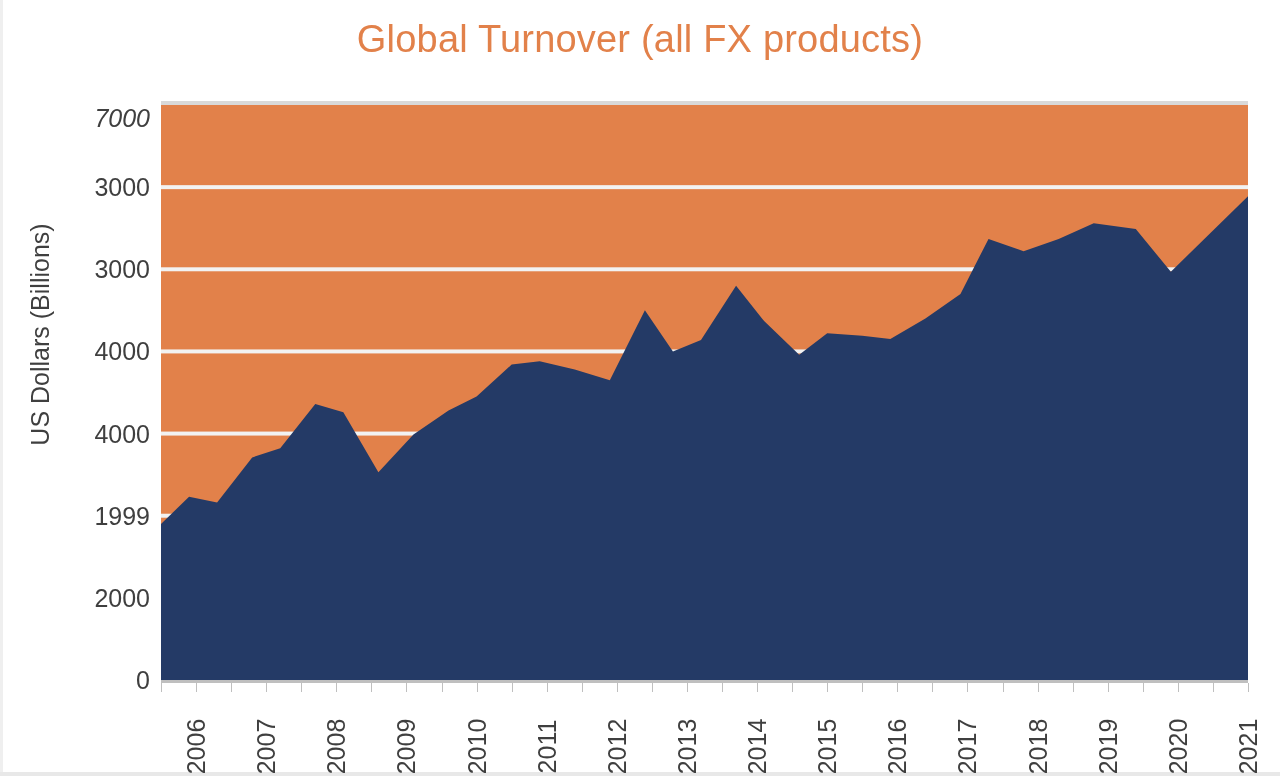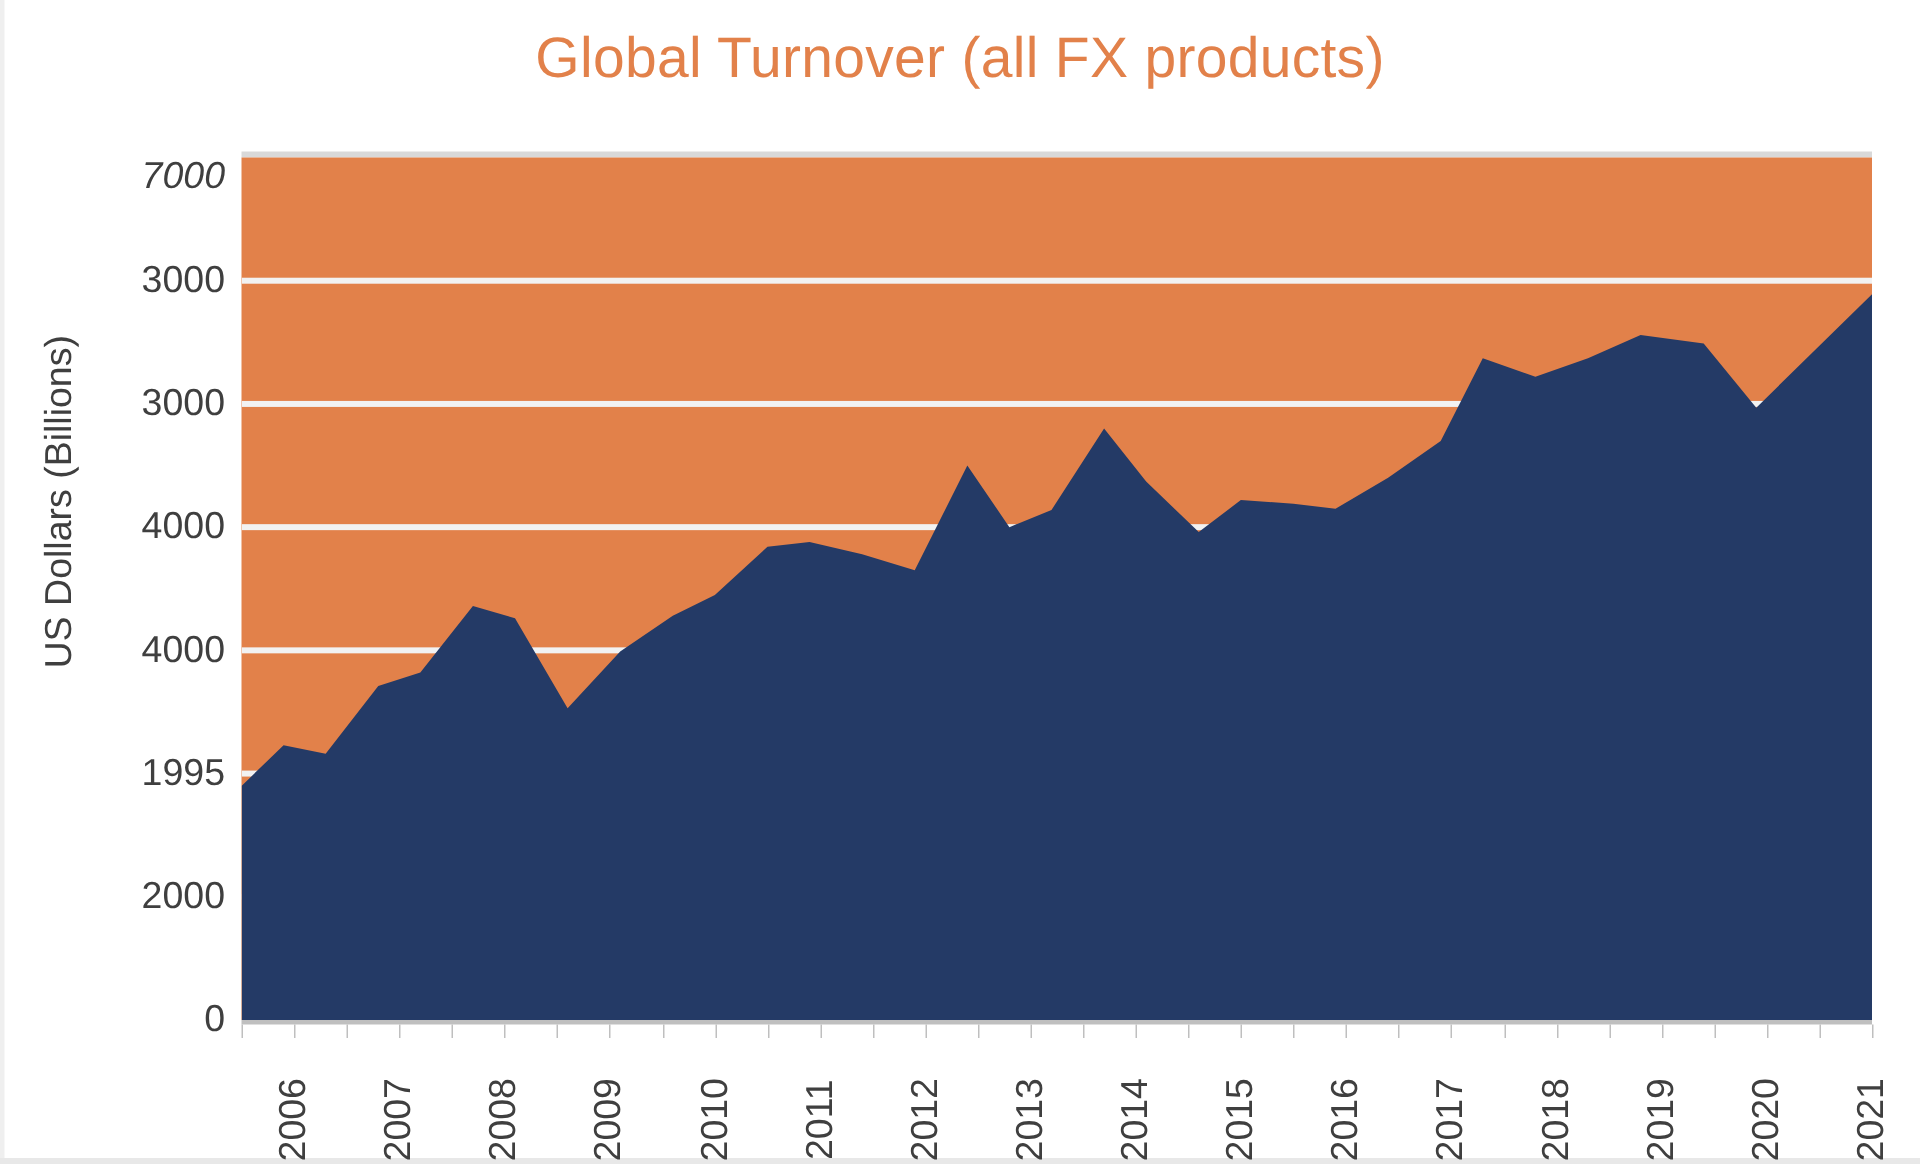--- a/index.html
+++ b/index.html
@@ -168,21 +168,21 @@
   <div id="left-rule"></div>
   <div id="bottom-rule"></div>
 
   <div id="chart-title">Global Turnover (all FX products)</div>
 
   <div id="y-axis-title">US Dollars (Billions)</div>
 
   <div id="y-tick-labels">
       <div class="y-tick-label" style="top: 680px;">0</div>
       <div class="y-tick-label" style="top: 597.857px;">2000</div>
-      <div class="y-tick-label" style="top: 515.714px;">1995</div>
+      <div class="y-tick-label" style="top: 515.714px;">1999</div>
       <div class="y-tick-label" style="top: 433.571px;">4000</div>
       <div class="y-tick-label" style="top: 351.429px; text-align: right;">4000</div>
       <div class="y-tick-label" style="top: 269.286px;">3000</div>
       <div class="y-tick-label" style="top: 187.143px;">3000</div>
       <div class="y-tick-label" style="top: 118px; font-style: italic;">7000</div>
     </div>
 
   <div id="plot-border-top"></div>
 
   <div id="plot-area">

